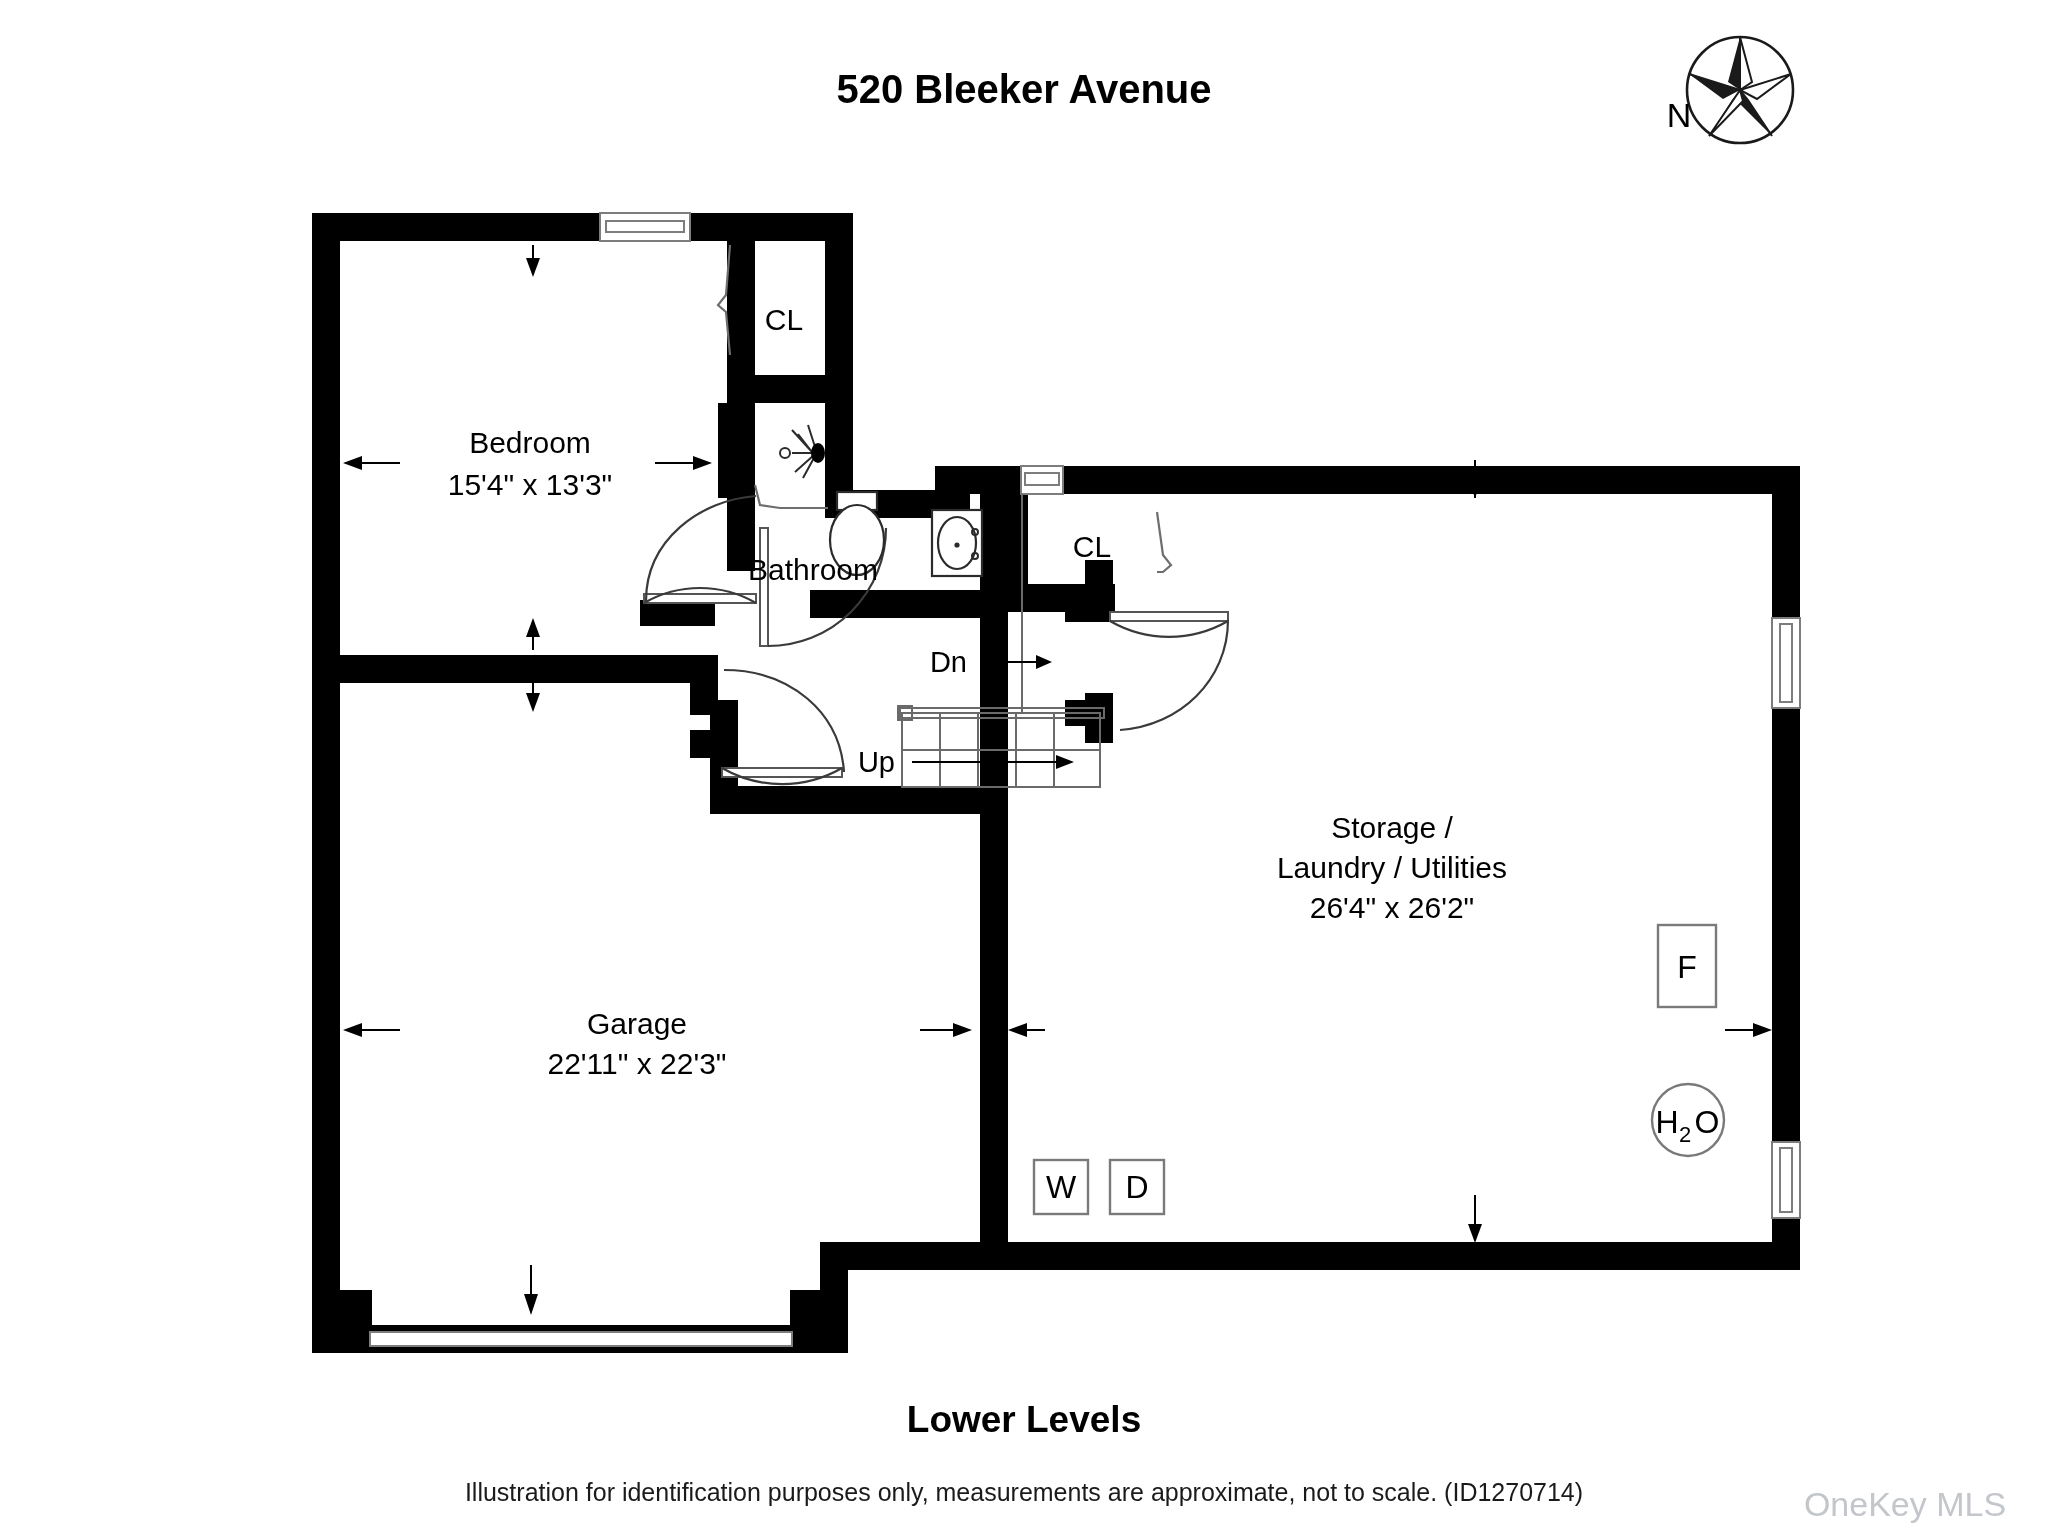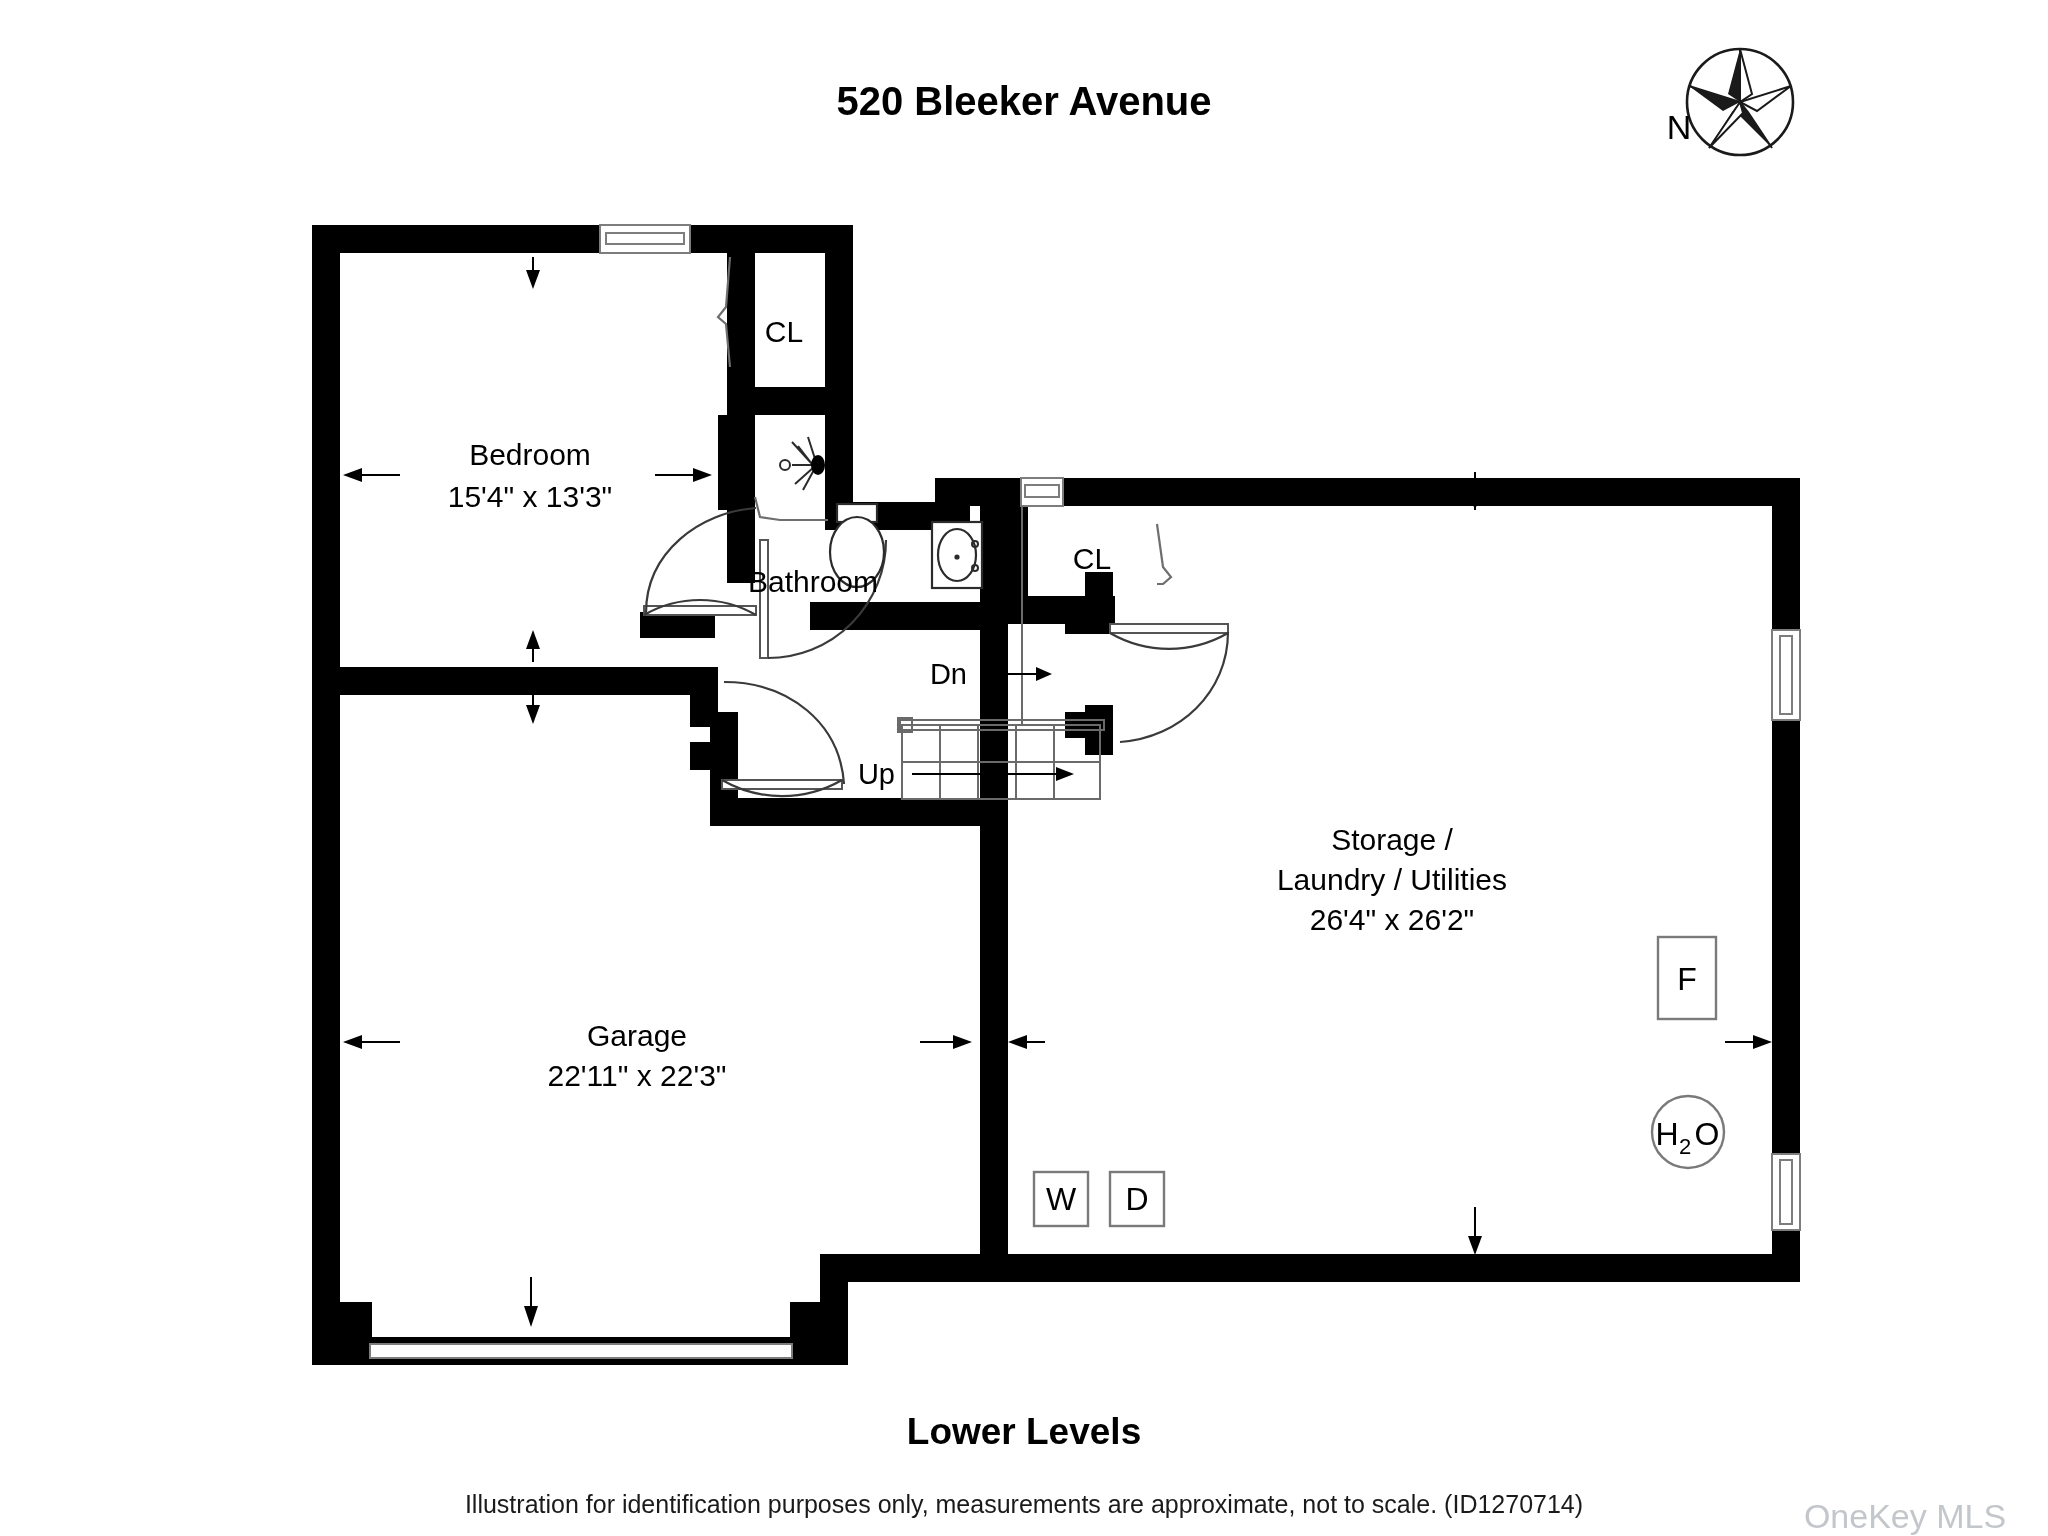--- a/index.html
+++ b/index.html
@@ -12,21 +12,20 @@
     height: 1536px;
     position: relative;
     font-family: "Liberation Sans", sans-serif;
     overflow: hidden;
   }
   #plan-root {
     position: absolute;
     left: 0; top: 0;
     width: 2048px;
     height: 1260px;
-    margin-top: 12px;
   }
   svg.plan-svg {
     display: block;
     width: 2048px;
     height: 1536px;
   }
   .ttl {
     font-family: "Liberation Sans", sans-serif;
     font-weight: bold;
     font-size: 40px;

